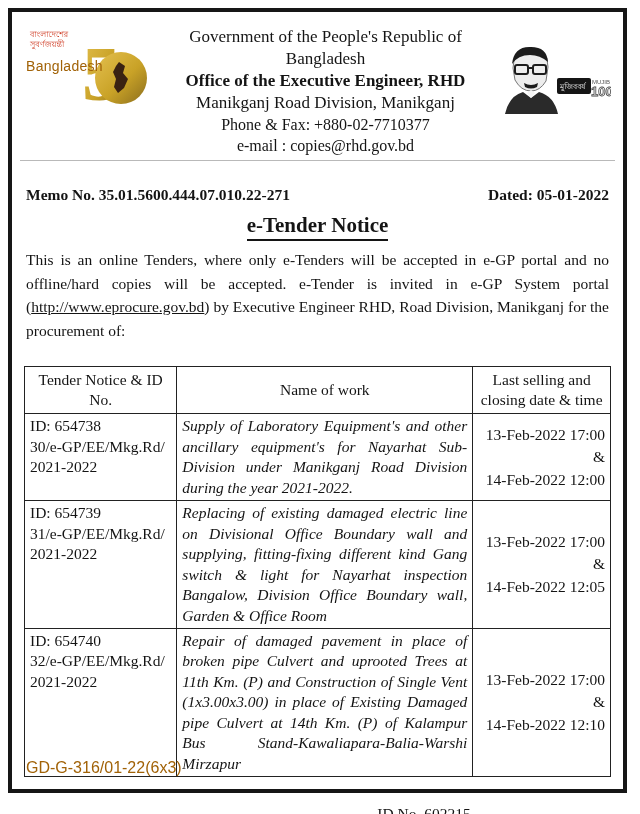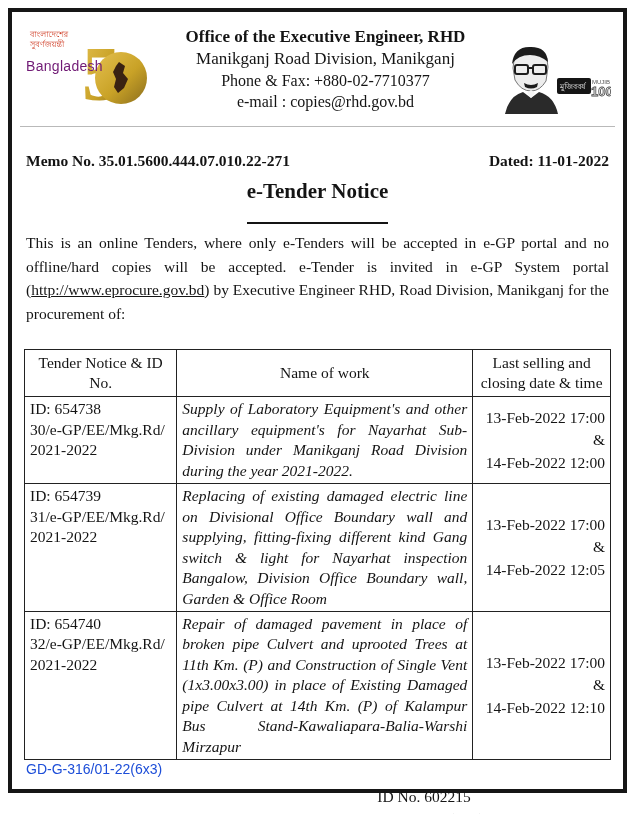--- a/index.html
+++ b/index.html
@@ -20,21 +20,21 @@
   .org .l5 { font-size:16px; line-height:21px; }
   .hdr-rule { border:none; border-top:1px solid #b9b9b9; margin:4px -4px 0 -4px; }
 
   
   .memo { display:flex; justify-content:space-between; font-weight:bold;
     font-size:15.5px; margin-top:25px; padding:0 2px; }
 
   
   .title-wrap { text-align:center; margin:9px 0 7px 0; }
   .title { display:inline-block; font-size:21px; font-weight:bold;
-    border-bottom:2px solid #141414; padding-bottom:18px; }
+    border-bottom:2px solid #141414; padding-bottom:1px; }
 
   
   .intro { font-size:15.5px; line-height:1.52; text-align:justify; padding:0 2px; }
   .intro .url { text-decoration:underline; }
 
   
   table.tenders { width:100%; border-collapse:collapse; margin-top:24px; }
   table.tenders th, table.tenders td { border:1px solid #222; font-size:15.5px;
     padding:2px 5px; }
   table.tenders th { font-weight:normal; text-align:center; line-height:1.3;
@@ -47,26 +47,26 @@
   td.cell-date { vertical-align:middle; text-align:right; white-space:pre-line;
     line-height:1.45; }
 
   
   .sig { width:290px; margin:26px 42px 0 auto; text-align:center;
     font-size:15.5px; line-height:1.4; }
   .sig .name { font-weight:bold; }
 
   
   .gd-code { position:absolute; left:14px; bottom:12px;
-    font-family:"Liberation Sans", sans-serif; font-size:14px; color:#1d4ed8; }
+    font-family:"Liberation Sans", sans-serif; font-size:16px; color:#a16207; }
 
   
   .bn-red { position:absolute; left:6px; font-size:8px; line-height:10px;
     color:#cf3b23; font-family:"Liberation Sans", sans-serif; white-space:nowrap; }
-  .bd-tan { position:absolute; left:2px; top:36px; font-size:14px; color:#701a75;
+  .bd-tan { position:absolute; left:2px; top:36px; font-size:14px; color:#a16207;
     font-family:"Liberation Sans", sans-serif; letter-spacing:.3px; }
 </style>
 </head>
 <body>
 
 <div class="page">
 
   <div class="hdr">
 
     <div class="logo50">
@@ -81,20 +81,21 @@
             <stop offset="1" stop-color="#8a6d1d"></stop>
           </linearGradient>
         </defs>
         <text x="58" y="78" font-family="Liberation Serif, serif" font-weight="bold" font-size="78" fill="url(#gold)">5</text>
         <circle cx="97" cy="56" r="26" fill="url(#gold)"></circle>
         <path d="M95 40 l6 4 -2 7 5 6 -4 9 -6 5 -4 -6 2 -8 -3 -7 3 -6 z" fill="#3a2212"></path>
       </svg>
     </div>
 
     <div class="org">
+      <div class="l1">Government of the People's Republic of Bangladesh</div>
       <div class="l2">Office of the Executive Engineer, RHD</div>
       <div class="l3">Manikganj Road Division, Manikganj</div>
       <div class="l4">Phone &amp; Fax: +880-02-7710377</div>
       <div class="l5">e-mail : copies@rhd.gov.bd</div>
     </div>
 
     <div class="logo-mujib">
       <svg width="112" height="78" viewBox="0 0 112 78">
 
         <path d="M14 30 q0 -20 18 -20 q17 0 17 19 l-2 14 q-6 10 -15 10 q-10 0 -16 -11 z" fill="#ededed" stroke="#777" stroke-width="1"></path>
@@ -111,21 +112,21 @@
         <text x="93" y="46" font-family="Liberation Sans, sans-serif" font-size="6" fill="#555">MUJIB</text>
         <text x="92" y="58" font-family="Liberation Sans, sans-serif" font-weight="bold" font-size="13" fill="#ffffff" stroke="#444" stroke-width="0.8">100</text>
       </svg>
     </div>
   </div>
 
   <hr class="hdr-rule">
 
   <div class="memo">
     <span>Memo No. 35.01.5600.444.07.010.22-271</span>
-    <span>Dated: 11-01-2022</span>
+    <span>Dated: 05-01-2022</span>
   </div>
 
   <div class="title-wrap">
     <span class="title">e-Tender Notice</span>
   </div>
 
   <p class="intro"><span>This is an online Tenders, where only e-Tenders will be accepted in e-GP portal and no offline/hard copies will be accepted. e-Tender is invited in e-GP System portal (</span><span class="url">http://www.eprocure.gov.bd</span><span>) by Executive Engineer RHD, Road Division, Manikganj for the procurement of:</span></p>
 
   <table class="tenders">
     <colgroup>

